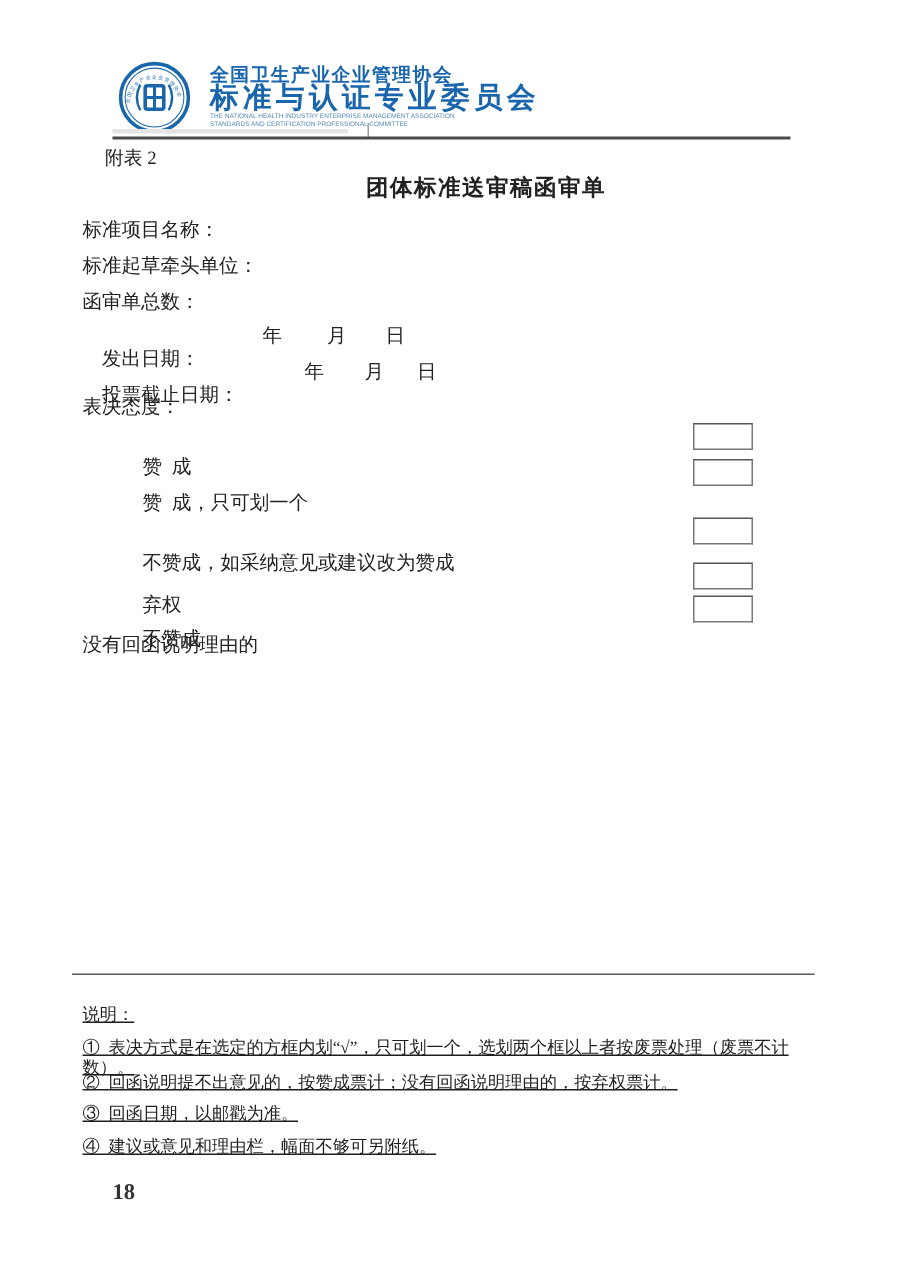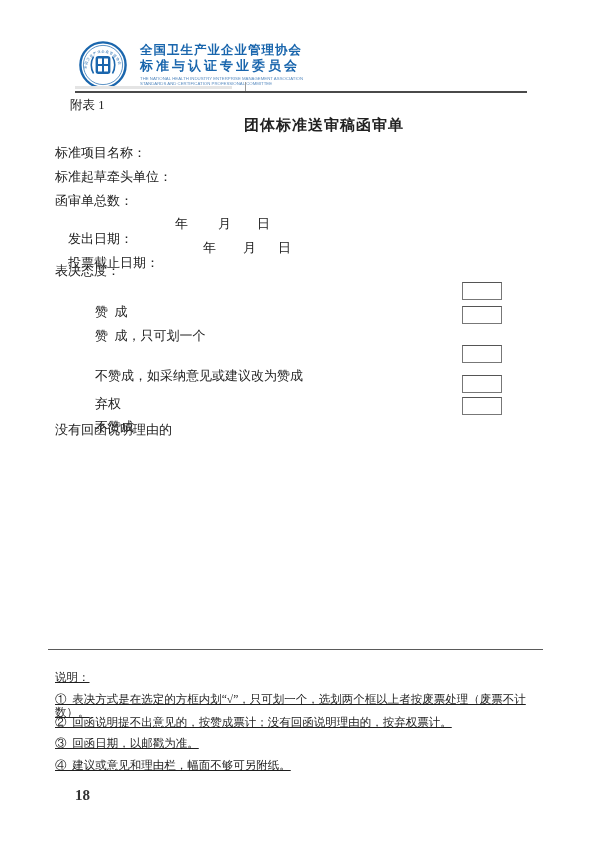--- a/index.html
+++ b/index.html
@@ -7,21 +7,21 @@
     position:relative;width:600px;height:849px;background:#ffffff;
     font-family:"Liberation Serif","DejaVu Serif",serif;color:#222;
     overflow:hidden;margin:0 auto;
   }
   .abs{position:absolute;white-space:pre-wrap;}
   
   .seal{position:absolute;left:78px;top:40px;width:50px;height:50px;}
   .org-cn1{position:absolute;left:140px;top:43px;font-family:"Liberation Sans","DejaVu Sans",sans-serif;
     font-weight:bold;font-size:12.5px;color:#1a66ad;letter-spacing:1px;line-height:14px;}
   .org-cn2{position:absolute;left:140px;top:58px;font-family:"Liberation Sans","DejaVu Sans",sans-serif;
-    font-weight:bold;font-size:13px;color:#1a66ad;letter-spacing:3px;line-height:15px;}
+    font-weight:bold;font-size:19px;color:#1a66ad;letter-spacing:3px;line-height:15px;}
   .org-en{position:absolute;left:140px;top:76px;width:240px;font-family:"Liberation Sans","DejaVu Sans",sans-serif;
     font-size:6px;line-height:7px;color:#5a8cc0;transform:scale(0.72);transform-origin:0 0;}
   .logo-underbar{position:absolute;left:75px;top:86px;width:157px;height:3px;background:#e4e4e4;}
   .header-tick{position:absolute;left:245px;top:82px;width:1px;height:10px;background:#9a9a9a;}
   .header-rule{position:absolute;left:75px;top:91px;width:452px;height:2px;background:#4a4a4a;}
   
   .annex{left:70px;top:97px;font-size:12.5px;}
   .title{left:0;top:116px;width:600px;text-align:center;font-size:15px;font-weight:bold;letter-spacing:1px;padding-left:24px;}
   .frow{left:55px;font-size:13px;line-height:15px;}
   .date-part{position:absolute;top:0;font-size:13px;}
@@ -61,21 +61,21 @@
   <div class="org-cn1">全国卫生产业企业管理协会</div>
   <div class="org-cn2">标准与认证专业委员会</div>
   <div class="org-en">
     <div>THE NATIONAL HEALTH INDUSTRY ENTERPRISE MANAGEMENT ASSOCIATION</div>
     <div>STANDARDS AND CERTIFICATION PROFESSIONAL COMMITTEE</div>
   </div>
   <div class="logo-underbar"></div>
   <div class="header-tick"></div>
   <div class="header-rule"></div>
 
-  <div class="abs annex">附表 1</div>
+  <div class="abs annex">附表 2</div>
   <div class="abs title">团体标准送审稿函审单</div>
 
   <div class="abs frow" style="top:145px">标准项目名称：</div>
   <div class="abs frow" style="top:169px">标准起草牵头单位：</div>
   <div class="abs frow" style="top:193px">函审单总数：</div>
 
   <div class="abs frow" style="top:216px">
     <span>发出日期：</span>
     <span class="date-part" style="left:120px">年</span>
     <span class="date-part" style="left:163px">月</span>

